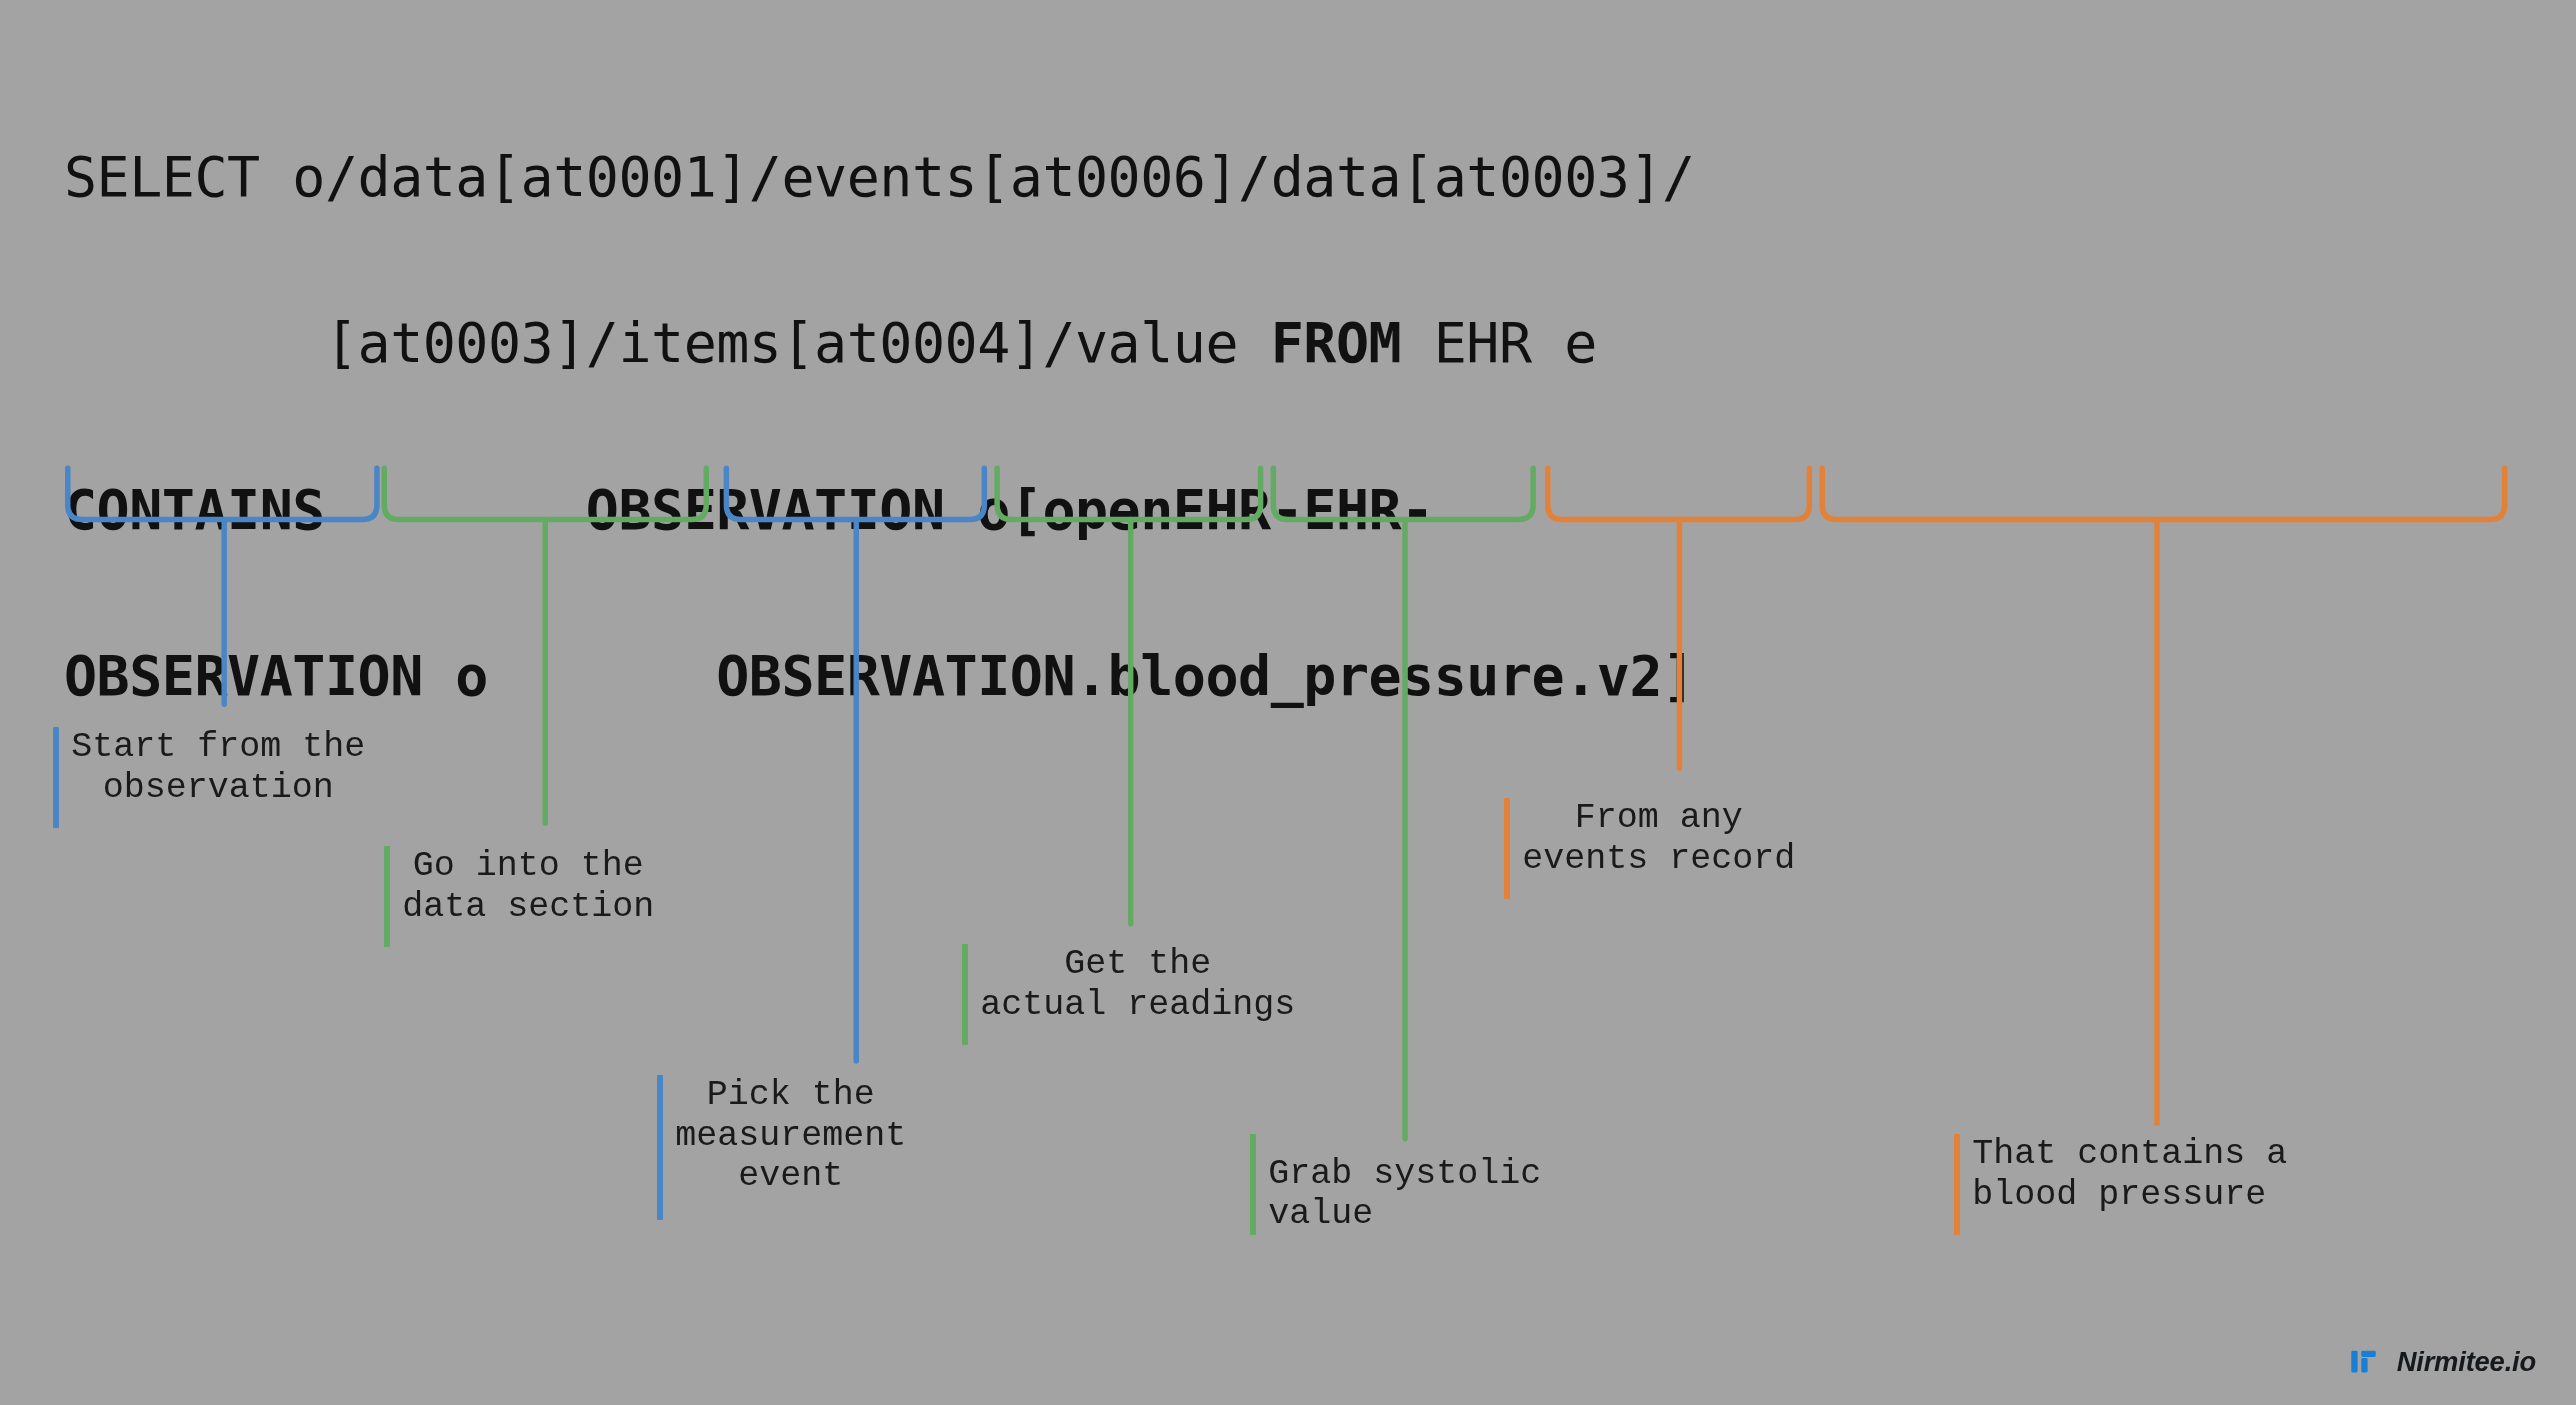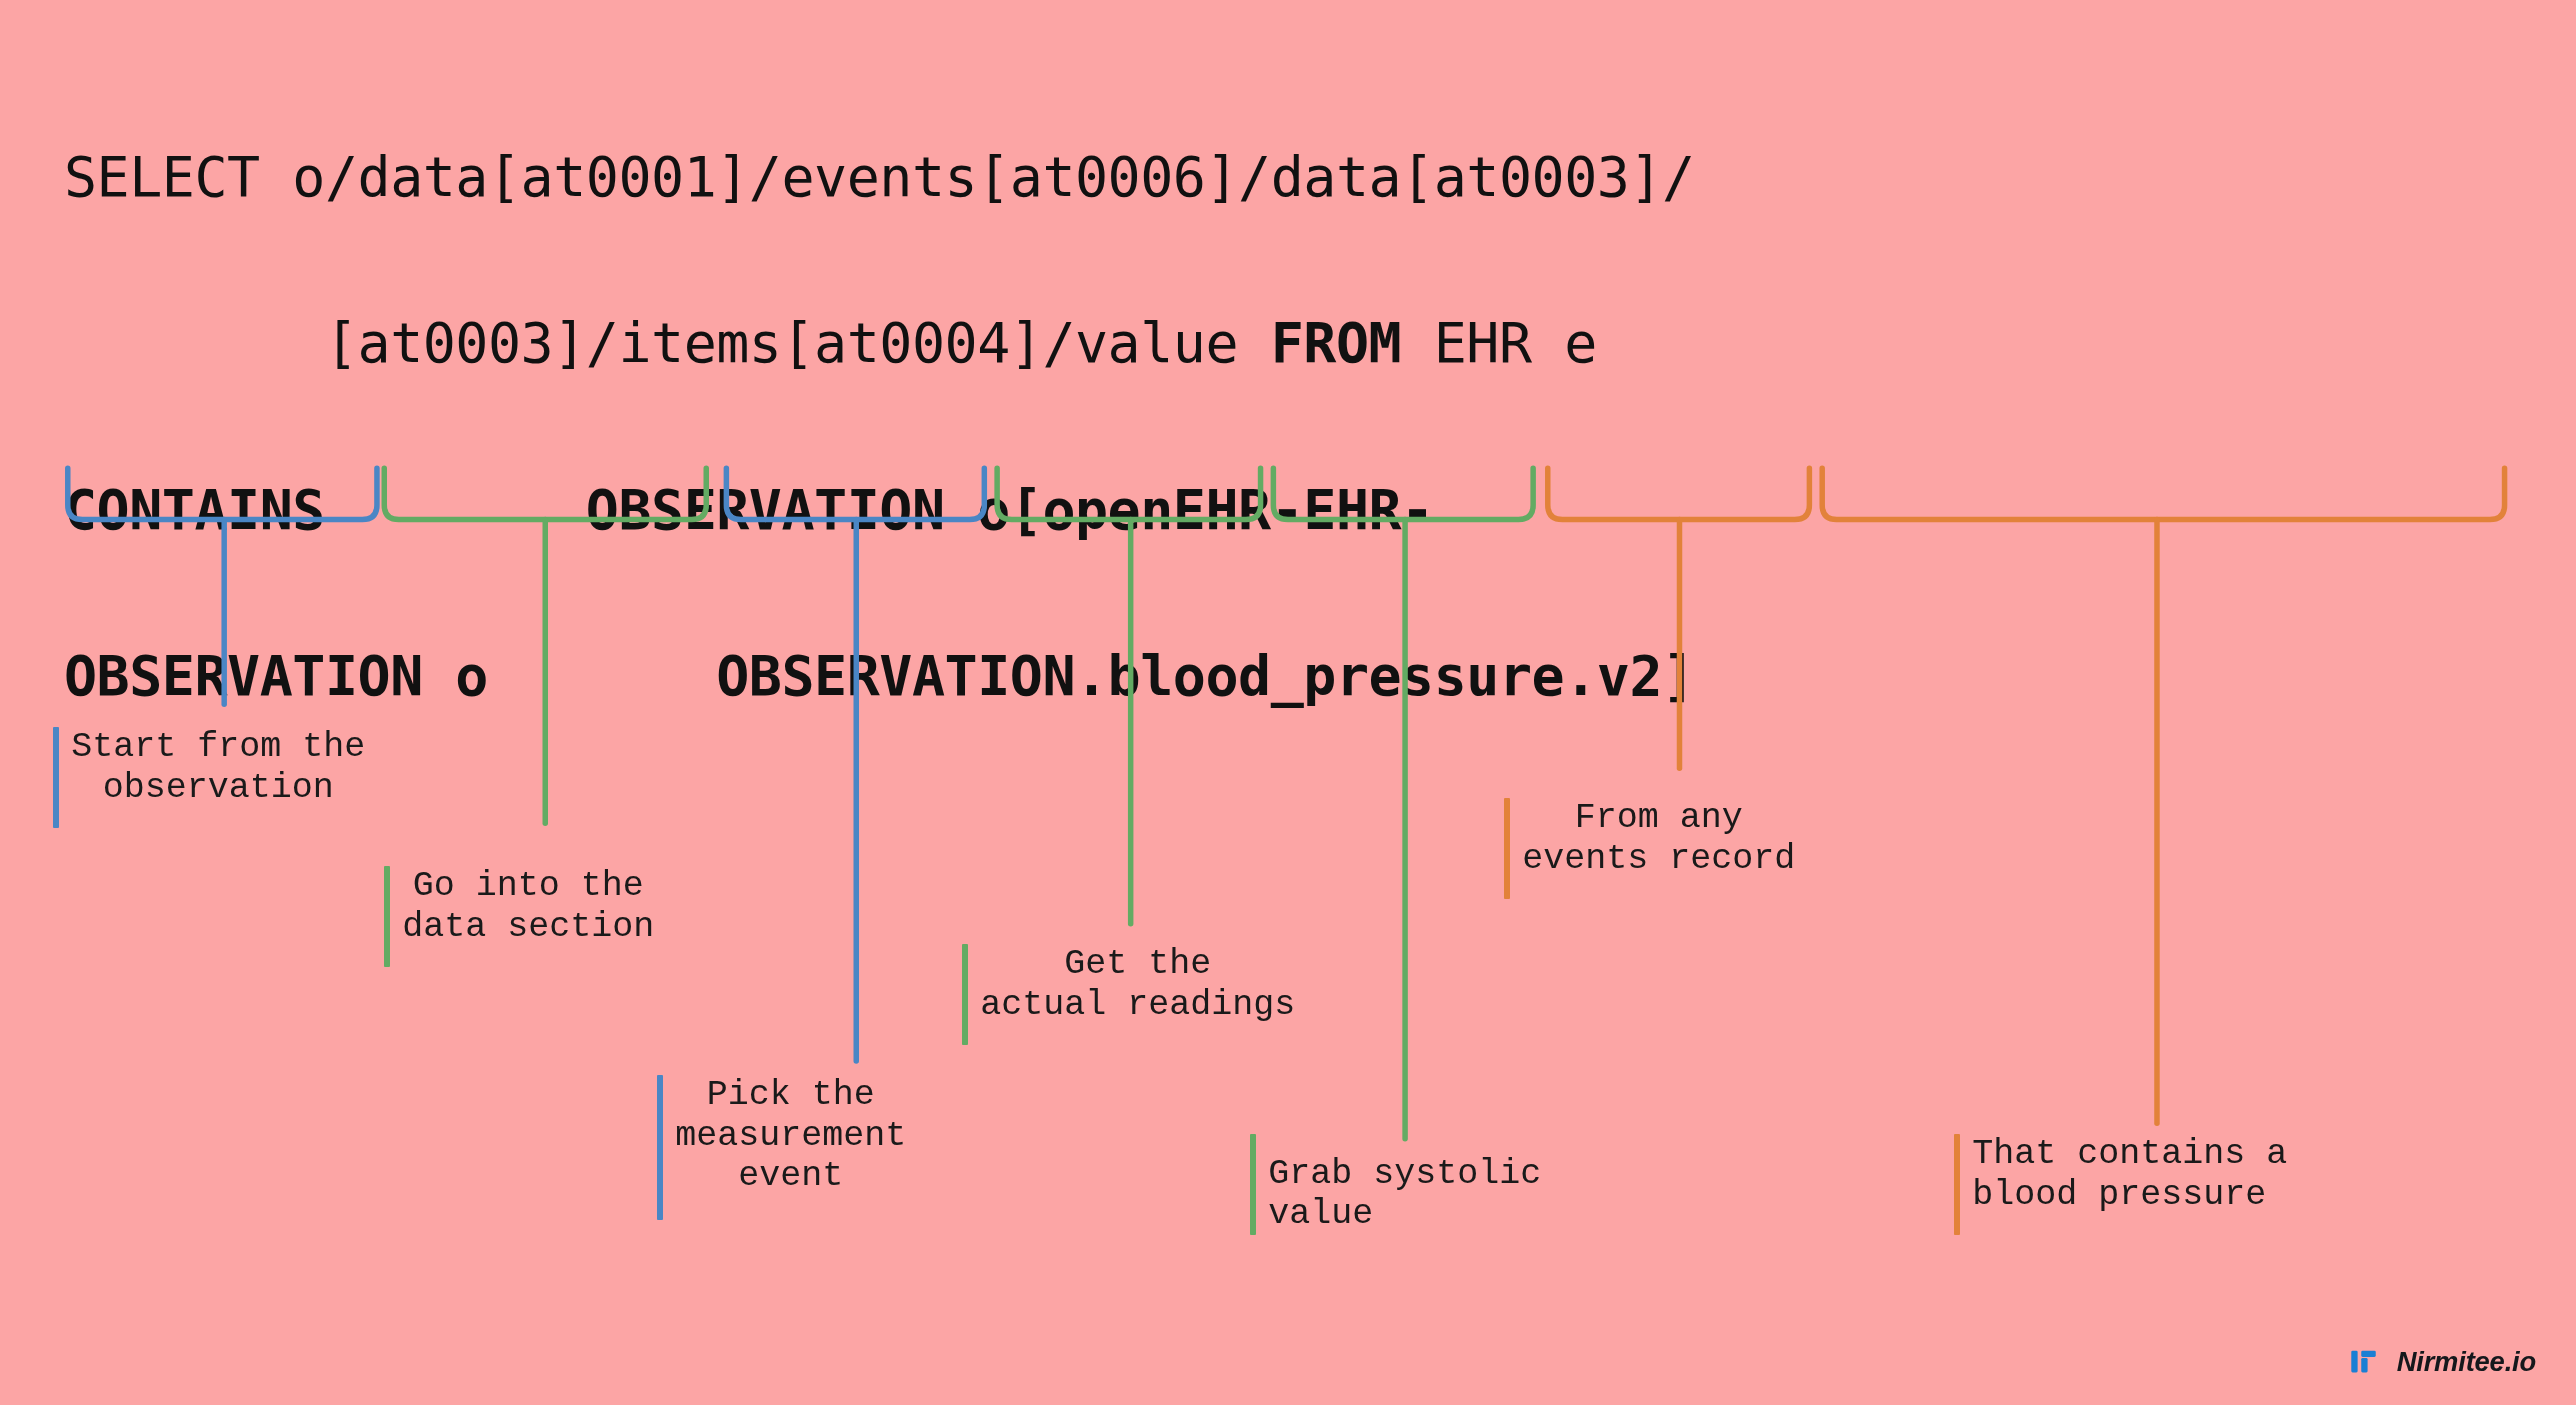--- a/index.html
+++ b/index.html
@@ -7,21 +7,21 @@
     width: 2576px;
     height: 1405px;
     background: #faf9f6;
     font-family: "Liberation Sans", sans-serif;
     overflow: hidden;
   }
   #stage {
     position: relative;
     width: 2576px;
     height: 1405px;
-    background: #fca5a5;
+    background: #a3a3a3;
     padding-left: 35px;
   }
 
   
   .code-block {
     position: absolute;
     left: 64px;
     top: 37px;
     width: 2470px;
     font-family: "DejaVu Sans Mono", "Liberation Mono", monospace;
@@ -134,21 +134,21 @@
       <line x1="2358" y1="568" x2="2358" y2="1228" stroke="#e2823a" stroke-width="6" stroke-linecap="round"></line>
     </g>
   </svg>
 
   <div class="annot center" style="left:53px; top:727px;">
     <div class="bar" style="background:#4a86c5; height:101px;"></div>
     <div class="txt">Start from the
 observation</div>
   </div>
 
-  <div class="annot center" style="left:384px; top:846px;margin-top:20px;">
+  <div class="annot center" style="left:384px; top:846px;">
     <div class="bar" style="background:#63ab63; height:101px;"></div>
     <div class="txt">Go into the
 data section</div>
   </div>
 
   <div class="annot center" style="left:657px; top:1075px;">
     <div class="bar" style="background:#4a86c5; height:145px;"></div>
     <div class="txt">Pick the
 measurement
 event</div>

